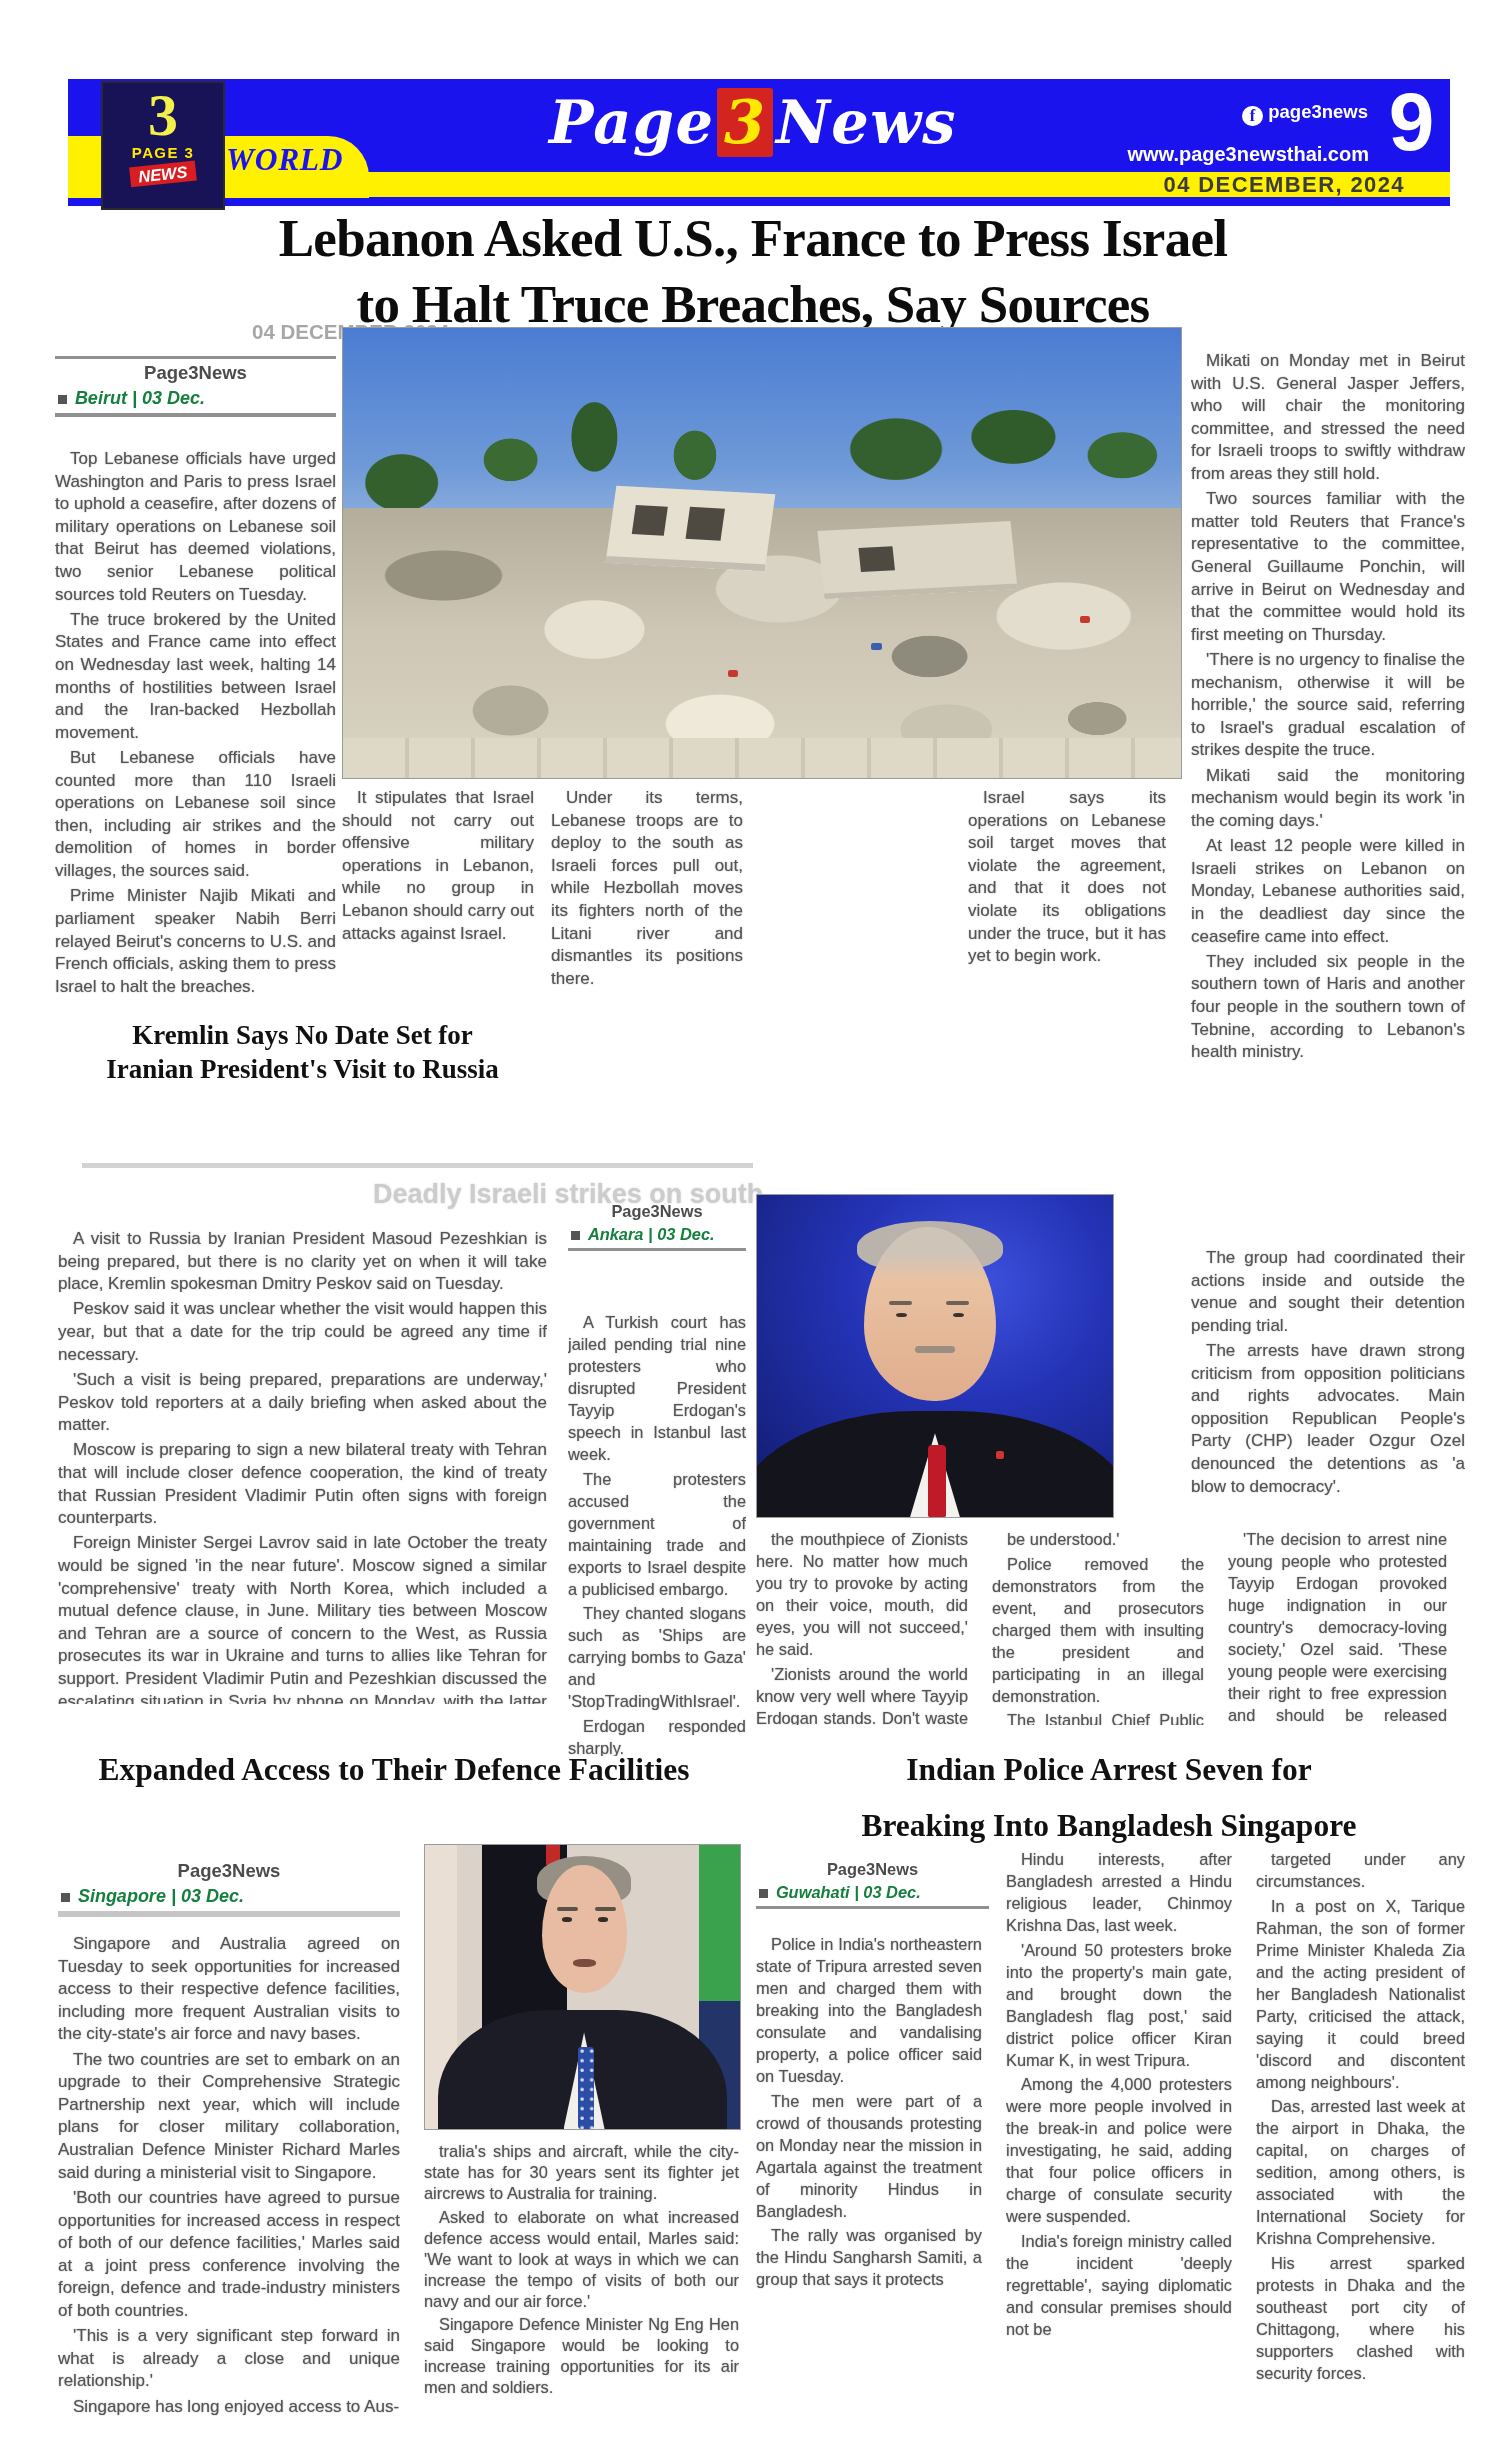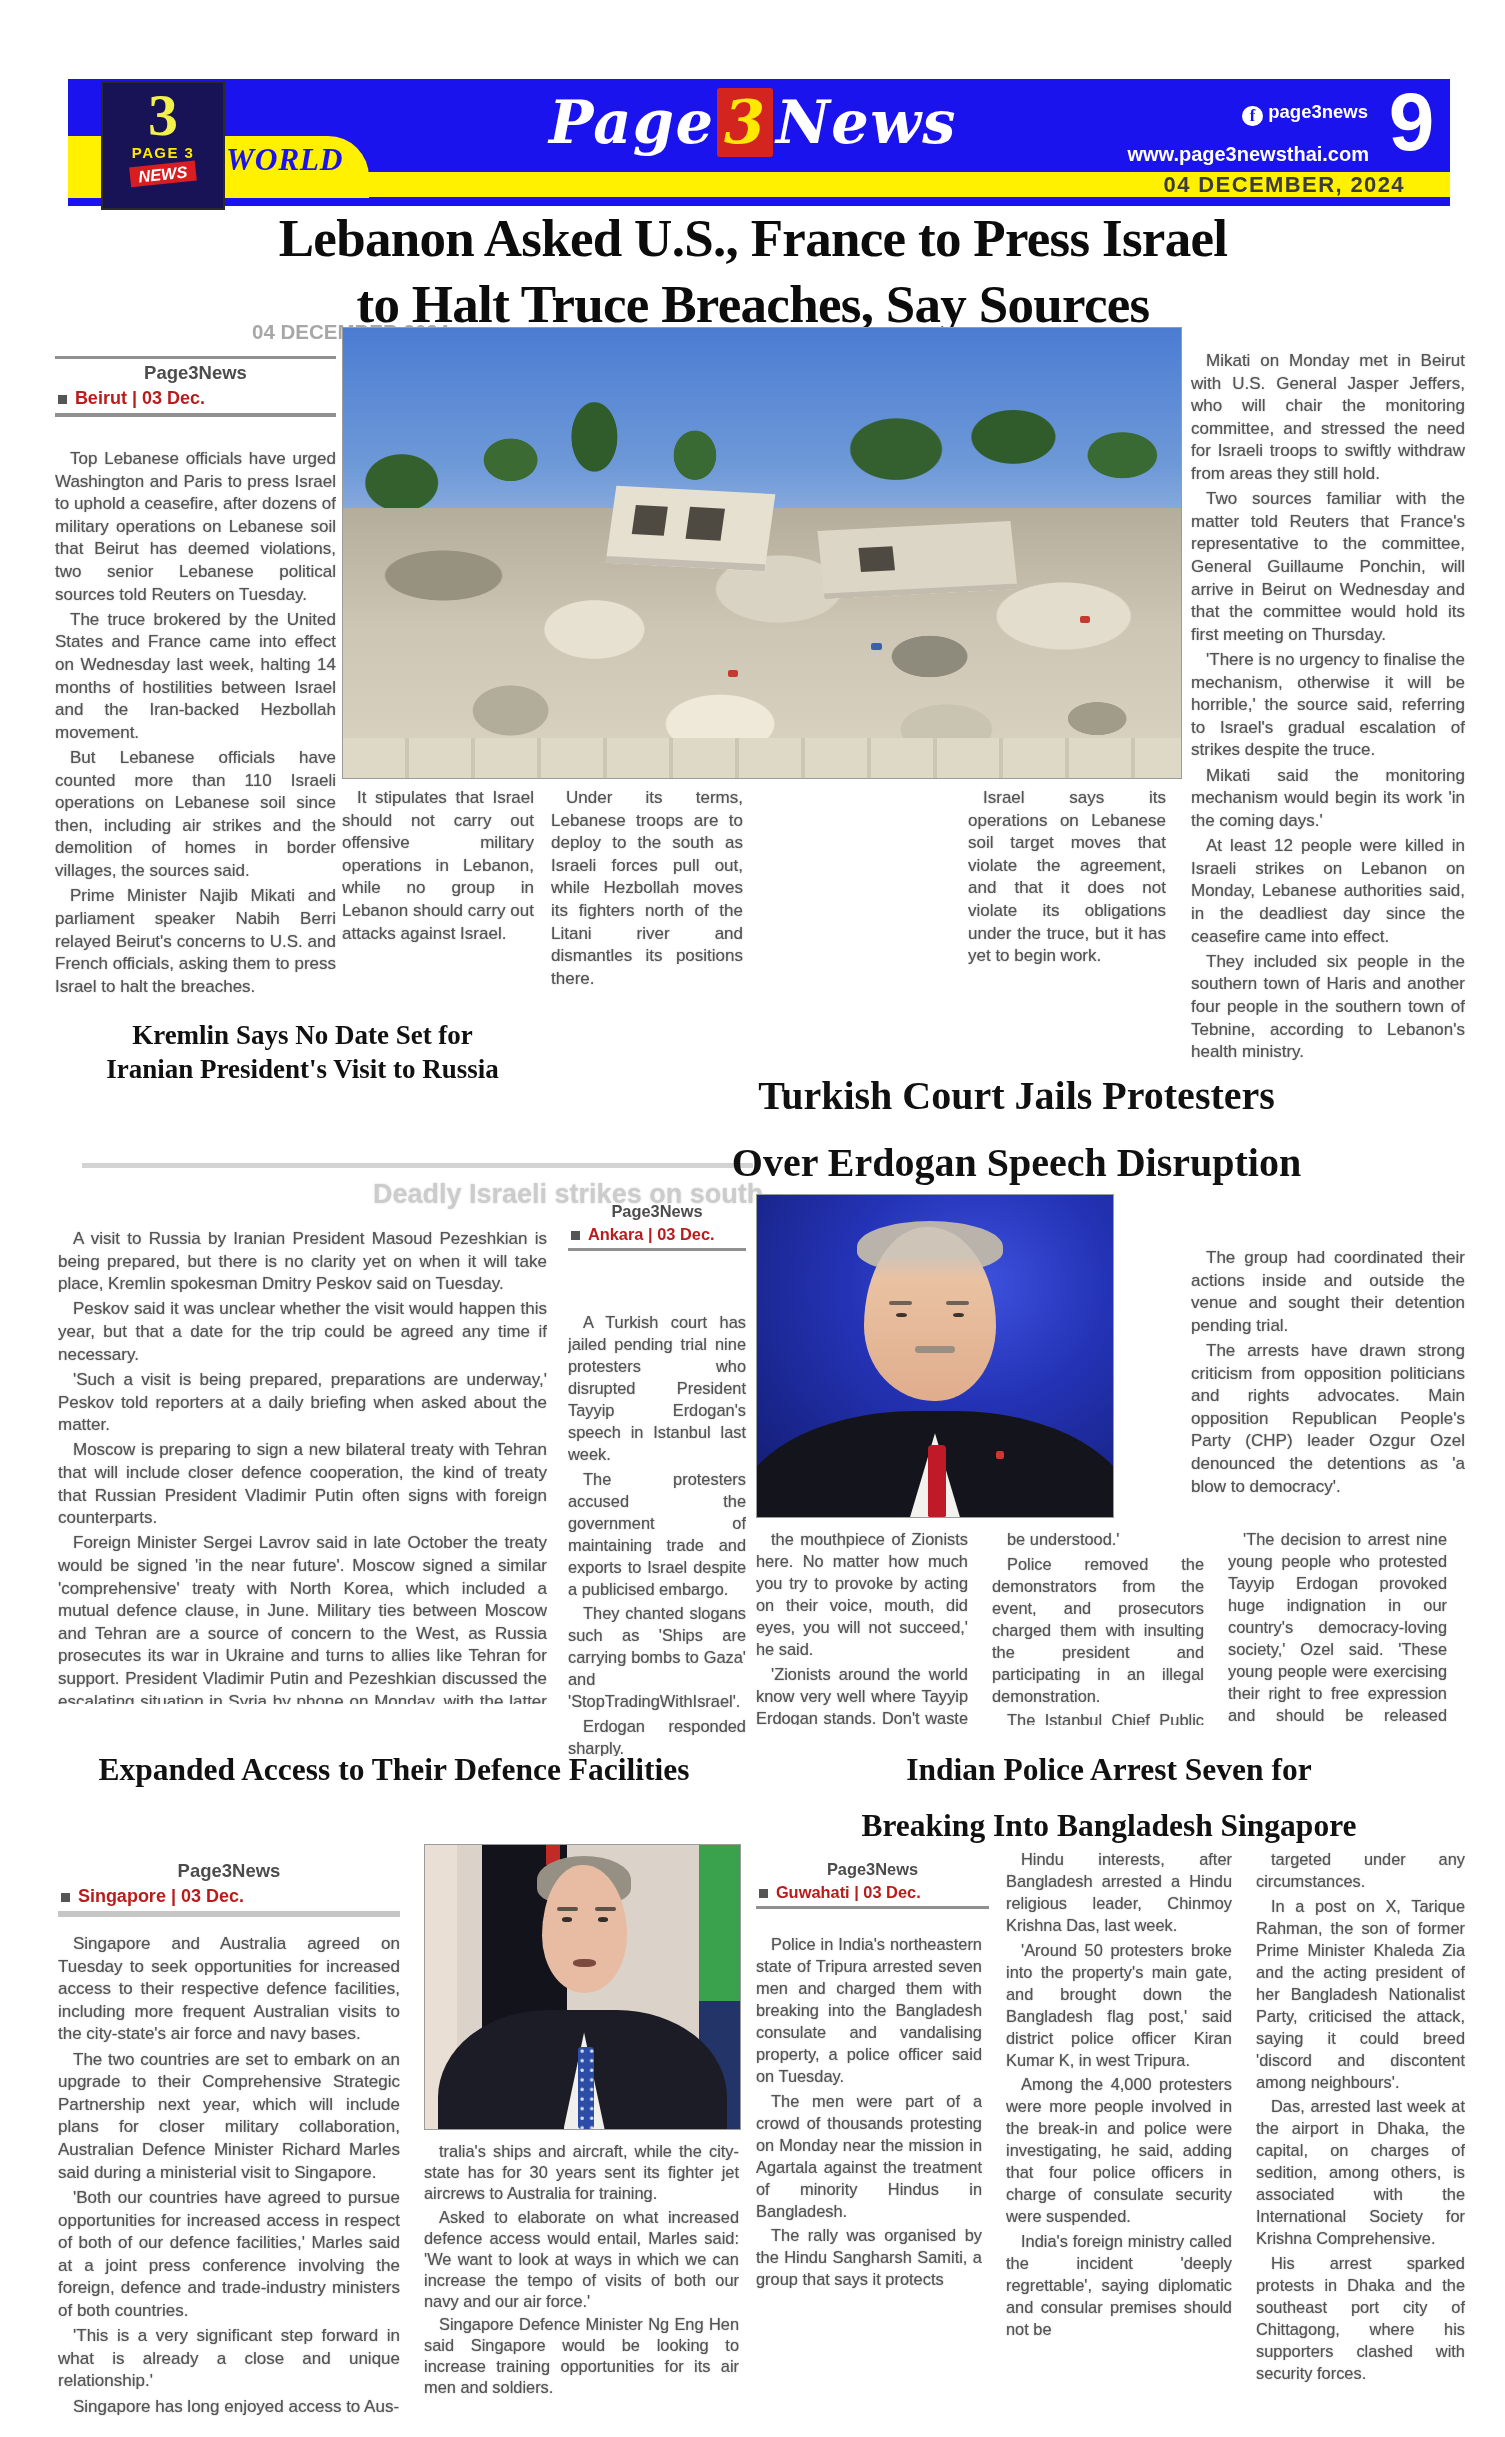--- a/index.html
+++ b/index.html
@@ -37,21 +37,21 @@
               font-size:22px;font-weight:bold;color:#3c3c3c;letter-spacing:1.4px;line-height:25px;padding-left:16px;}
   
   .headline-main{position:absolute;left:41px;top:205px;width:1424px;text-align:center;
                  font-family:"Liberation Serif",serif;font-weight:bold;color:#0c0c0c;
                  font-size:53px;line-height:66px;letter-spacing:-0.7px;}
   .overprint{position:absolute;color:#8a8a8a;opacity:.75;font-weight:bold;}
   .sub-headline{position:absolute;text-align:center;font-family:"Liberation Serif",serif;
                 font-weight:bold;color:#111;}
   
   .byline{ text-align:center;font-size:18.5px;font-weight:bold;color:#4c4c4c;padding:2.7px 0;}
-  .dateline{font-size:18px;font-weight:bold;color:#b91c1c;padding:1.4px 0 4.1px 2.7px;}
+  .dateline{font-size:18px;font-weight:bold;color:#15803d;padding:1.4px 0 4.1px 2.7px;font-style:italic;}
   .bullet{display:inline-block;width:9px;height:9px;background:#555;margin-right:8.2px;}
   .rule{height:3.4px;background:#909090;}
   .rule-light{height:6.2px;background:#c6c6c6;}
   .colbody{position:absolute;overflow:hidden;font-size:17px;line-height:22.6px;text-align:justify;
            color:#545454;text-shadow:0 0 1.4px rgba(120,120,120,.8);}
   .colbody p{margin:0 0 2.7px 0;text-indent:15px;}
   .ghost{position:absolute;color:#9a9a9a;opacity:.5;font-size:27px;font-weight:bold;
          text-shadow:0 0 2.1px #aaa;}
   .ghost-rule{position:absolute;height:4.8px;background:#b5b5b5;opacity:.6;}
   
@@ -218,24 +218,20 @@
     <span class="hl2">Iranian President's Visit to Russia</span>
   </div>
   <div class="colbody" style="left:58px;top:1228px;width:489px;height:476px;">
       <p>A visit to Russia by Iranian President Masoud Pezeshkian is being prepared, but there is no clarity yet on when it will take place, Kremlin spokesman Dmitry Peskov said on Tuesday.</p>
       <p>Peskov said it was unclear whether the visit would happen this year, but that a date for the trip could be agreed any time if necessary.</p>
       <p>'Such a visit is being prepared, preparations are underway,' Peskov told reporters at a daily briefing when asked about the matter.</p>
       <p>Moscow is preparing to sign a new bilateral treaty with Tehran that will include closer defence cooperation, the kind of treaty that Russian President Vladimir Putin often signs with foreign counterparts.</p>
       <p>Foreign Minister Sergei Lavrov said in late October the treaty would be signed 'in the near future'. Moscow signed a similar 'comprehensive' treaty with North Korea, which included a mutual defence clause, in June. Military ties between Moscow and Tehran are a source of concern to the West, as Russia prosecutes its war in Ukraine and turns to allies like Tehran for support. President Vladimir Putin and Pezeshkian discussed the escalating situation in Syria by phone on Monday, with the latter vowing cooperation.</p>
     </div>
 
-  <div class="sub-headline" style="left:568px;top:1062px;width:897px;font-size:40px;line-height:67px;">
-    <span>Turkish Court Jails Protesters</span>
-    <span class="hl2">Over Erdogan Speech Disruption</span>
-  </div>
 
   <div style="position:absolute;left:568px;top:1199px;width:178px;">
     <div class="byline" style="font-size:16.4px;">Page3News</div>
     <div class="dateline" style="font-size:16.4px;"><span class="bullet"></span><span>Ankara | 03 Dec.</span></div>
     <div class="rule"></div>
   </div>
 
   <div class="colbody" style="left:568px;top:1267px;width:178px;height:445px;font-size:16.4px;line-height:22px;margin-top:44px;">
       <p>A Turkish court has jailed pending trial nine protesters who disrupted President Tayyip Erdogan's speech in Istanbul last week.</p>
       <p>The protesters accused the government of maintaining trade and exports to Israel despite a publicised embargo.</p>

